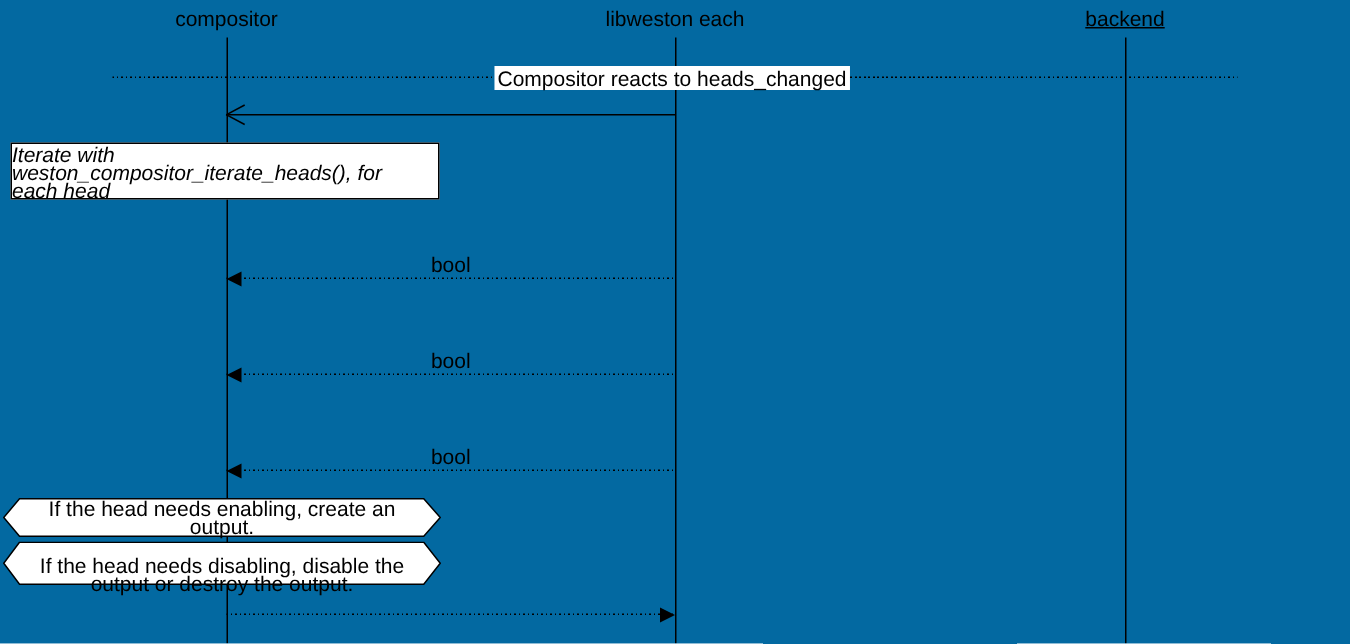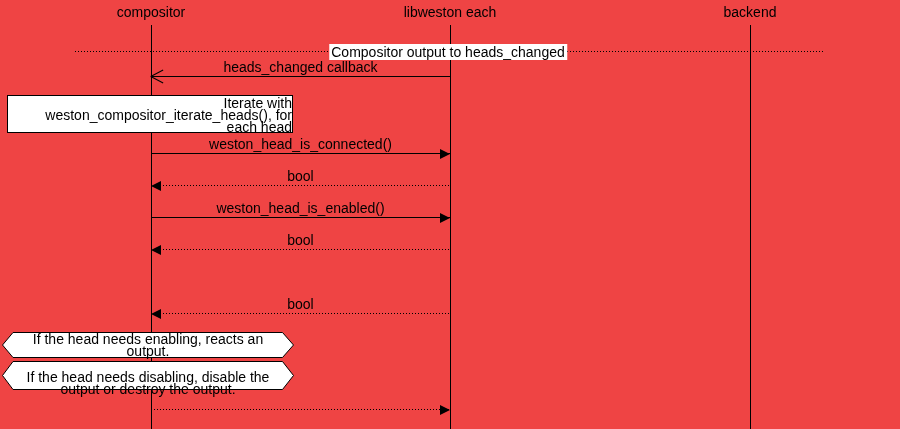--- a/index.html
+++ b/index.html
@@ -1,17 +1,17 @@
 <!DOCTYPE html>
 <html><head>
 <meta charset="utf-8">
 <style>
   html, body { margin:0; padding:0; background:#fff; }
   .seq {
-    position:relative; width:900px; height:429px; background:#ef4444;
+    position:relative; width:900px; height:429px; background:#0369a1;
     font-family:"Liberation Sans","DejaVu Sans",sans-serif;
     font-size:14px; color:#000; overflow:hidden;
   }
   .plabel { position:absolute; top:4px; transform:translateX(-50%); white-space:nowrap; }
   .lifeline { position:absolute; top:25px; width:1px; height:404px; background:#000; }
 
   .divider-line {
     position:absolute; top:51px; left:75px; width:750px; height:1px;
     background-image:repeating-linear-gradient(to right,#000 0 1px,transparent 1px 3px);
   }
@@ -35,72 +35,61 @@
     position:absolute; left:0; bottom:-5px; width:0; height:0;
     border-top:5px solid transparent; border-bottom:5px solid transparent;
     border-right:10px solid #000;
   }
   .barb { position:absolute; left:0; bottom:0; width:14px; height:1px; background:#000; }
   .barb.up   { transform-origin:0 100%; transform:rotate(-28deg); }
   .barb.down { transform-origin:0 0;    transform:rotate(28deg); }
 
   .note {
     position:absolute; left:7px; top:95px; width:284px; height:35px;
-    border:1px solid #000; background:#fff; text-align:right;
-    line-height:12px; padding-top:1px; white-space:pre-line;
+    border:1px solid #000; background:#fff; text-align:left;
+    line-height:12px; padding-top:1px; white-space:pre-line;font-style:italic;
   }
 
   .hex { position:absolute; left:2px; width:292px; }
   .hex svg { display:block; }
   .hex-label {
     position:absolute; left:0; top:0; right:0; bottom:0;
     display:flex; align-items:center; justify-content:center;
     text-align:center; line-height:12px; white-space:pre-line;
   }
 </style>
 </head>
 <body>
 
 <div class="seq">
 
   <div class="plabel" style="left:151px;">compositor</div>
   <div class="plabel" style="left:450px;">libweston each</div>
-  <div class="plabel" style="left:750px;">backend</div>
+  <div class="plabel" style="left:750px;text-decoration:underline;">backend</div>
 
   <div class="lifeline" style="left:151px;"></div>
   <div class="lifeline" style="left:450px;"></div>
   <div class="lifeline" style="left:750px;"></div>
 
   <div class="divider-line"></div>
-  <div class="divider-label">Compositor output to heads_changed</div>
+  <div class="divider-label">Compositor reacts to heads_changed</div>
 
   <div class="message" style="top:57px;">
-    <div class="msg-label">heads_changed callback</div>
     <div class="msg-line solid"></div>
     <div class="barb up"></div>
     <div class="barb down"></div>
   </div>
 
-  <div class="message" style="top:134px;">
-    <div class="msg-label">weston_head_is_connected()</div>
-    <div class="msg-line solid"></div>
-    <div class="ah-right"></div>
-  </div>
 
   <div class="message" style="top:166px;">
     <div class="msg-label">bool</div>
     <div class="msg-line dotted"></div>
     <div class="ah-left"></div>
   </div>
 
-  <div class="message" style="top:198px;">
-    <div class="msg-label">weston_head_is_enabled()</div>
-    <div class="msg-line solid"></div>
-    <div class="ah-right"></div>
-  </div>
 
   <div class="message" style="top:230px;">
     <div class="msg-label">bool</div>
     <div class="msg-line dotted"></div>
     <div class="ah-left"></div>
   </div>
 
 
   <div class="message" style="top:294px;">
     <div class="msg-label">bool</div>
@@ -114,21 +103,21 @@
   </div>
 
   <div class="note">Iterate with
 weston_compositor_iterate_heads(), for
 each head</div>
 
   <div class="hex" style="top:332px; height:26px;">
     <svg width="292" height="26" viewBox="0 0 292 26">
       <polygon points="11,0.5 280.5,0.5 291.5,13 280.5,25.5 11,25.5 0.5,13" fill="#ffffff" stroke="#000000" stroke-width="1"></polygon>
     </svg>
-    <div class="hex-label">If the head needs enabling, reacts an
+    <div class="hex-label">If the head needs enabling, create an
 output.</div>
   </div>
 
   <div class="hex" style="top:361px; height:43px;">
     <svg width="292" height="29" viewBox="0 0 292 29">
       <polygon points="11,0.5 280.5,0.5 291.5,14.5 280.5,28.5 11,28.5 0.5,14.5" fill="#ffffff" stroke="#000000" stroke-width="1"></polygon>
     </svg>
     <div class="hex-label">If the head needs disabling, disable the
 output or destroy the output.</div>
   </div>

